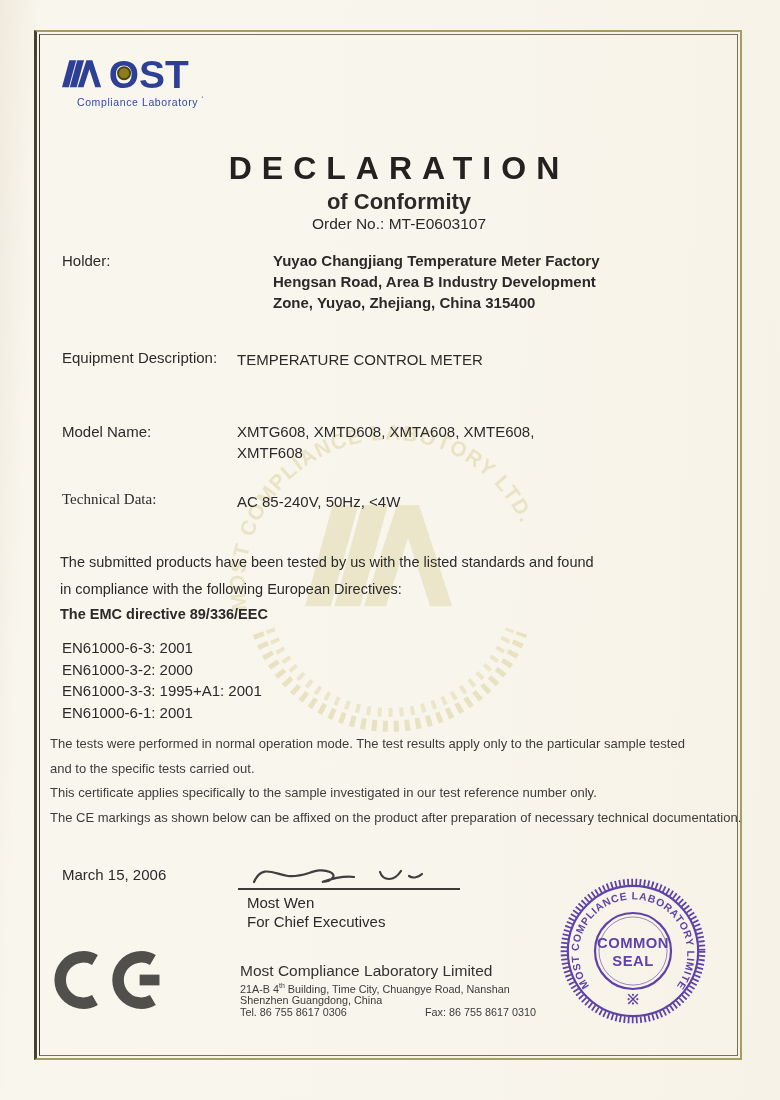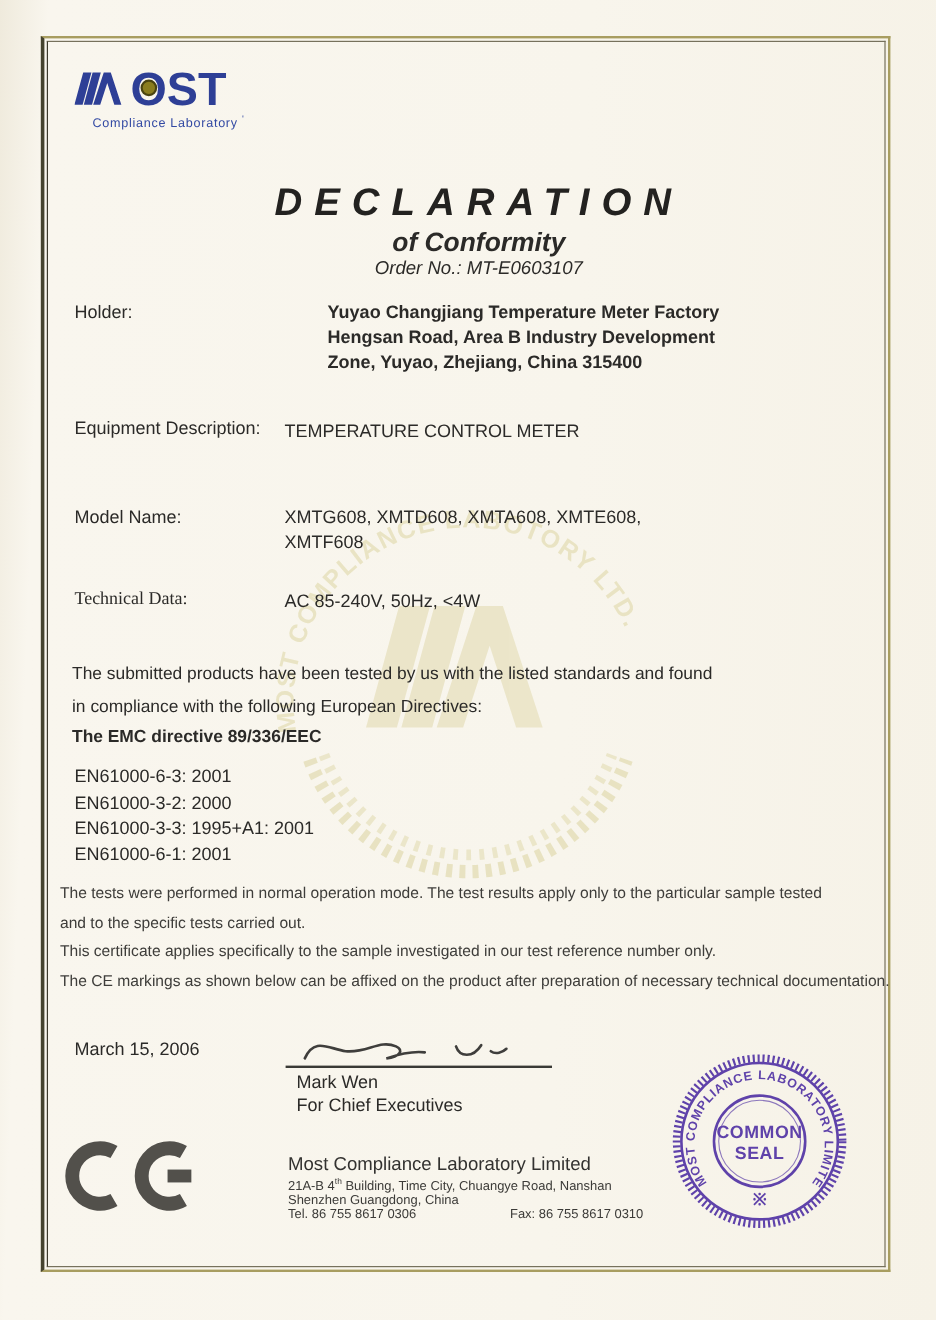--- a/index.html
+++ b/index.html
@@ -9,21 +9,21 @@
     font-family:"Liberation Sans", sans-serif;color:#2b2a28;
   }
   .abs{position:absolute;}
   
   .frame-outer{position:absolute;left:34px;top:30px;width:708px;height:1030px;
     border:2px solid #a89d60;border-left:3px solid #45432f;box-sizing:border-box;}
   .frame-inner{position:absolute;inset:2px;border:1.5px solid #76715c;border-left-color:#3c392c;}
   
   .wm{position:absolute;left:0;top:0;pointer-events:none;}
   
-  .title-wrap{position:absolute;left:0;width:780px;text-align:center;padding-left:18px;box-sizing:border-box;font-style:italic;}
+  .title-wrap{position:absolute;left:0;width:780px;text-align:center;padding-left:18px;box-sizing:border-box;}
   .t-main{font-size:32px;font-weight:bold;letter-spacing:10px;color:#232220;}
   .t-sub{font-size:22px;font-weight:bold;}
   .t-order{font-size:15.5px;}
   .label{font-size:15px;}
   .value{font-size:15px;line-height:21px;}
   .bold{font-weight:bold;}
   .para{font-size:14.5px;line-height:27px;white-space:nowrap;}
   .std{font-size:15px;line-height:21.5px;white-space:nowrap;}
   .notes{font-size:13px;line-height:24.6px;color:#3e3d3a;white-space:nowrap;}
   .date{font-size:15px;}
@@ -112,21 +112,21 @@
   </div>
 
   <div class="abs date" style="left:62px;top:866px;">March 15, 2006</div>
 
   <svg class="abs" style="left:242px;top:852px;" width="215" height="36" viewBox="0 0 215 36">
     <path d="M 12,30 C 20,12 32,22 46,24 C 64,26 74,14 88,20 C 95,23 91,29 80,30 C 92,26 104,24 112,25" fill="none" stroke="#3f3e3c" stroke-width="2.2" stroke-linecap="round"></path>
     <path d="M 138,20 C 141,29 152,30 159,19 M 167,24 C 171,27 177,25 180,22" fill="none" stroke="#3f3e3c" stroke-width="2.2" stroke-linecap="round"></path>
   </svg>
   <div class="sig-line"></div>
   <div class="abs sig-block" style="left:247px;top:894px;">
-    <div>Mark Wen</div>
+    <div>Most Wen</div>
     <div>For Chief Executives</div>
   </div>
 
   <svg class="abs" style="left:52px;top:945px;" width="124" height="70" viewBox="0 0 150 84">
     <g fill="none" stroke="#45433f" stroke-width="14" opacity="0.93">
       <path d="M 52,17.8 A 28 28 0 1 0 52,66.2"></path>
       <path d="M 122,17.8 A 28 28 0 1 0 122,66.2"></path>
       <path d="M 106,42 L 130,42" stroke-width="13"></path>
     </g>
   </svg>

